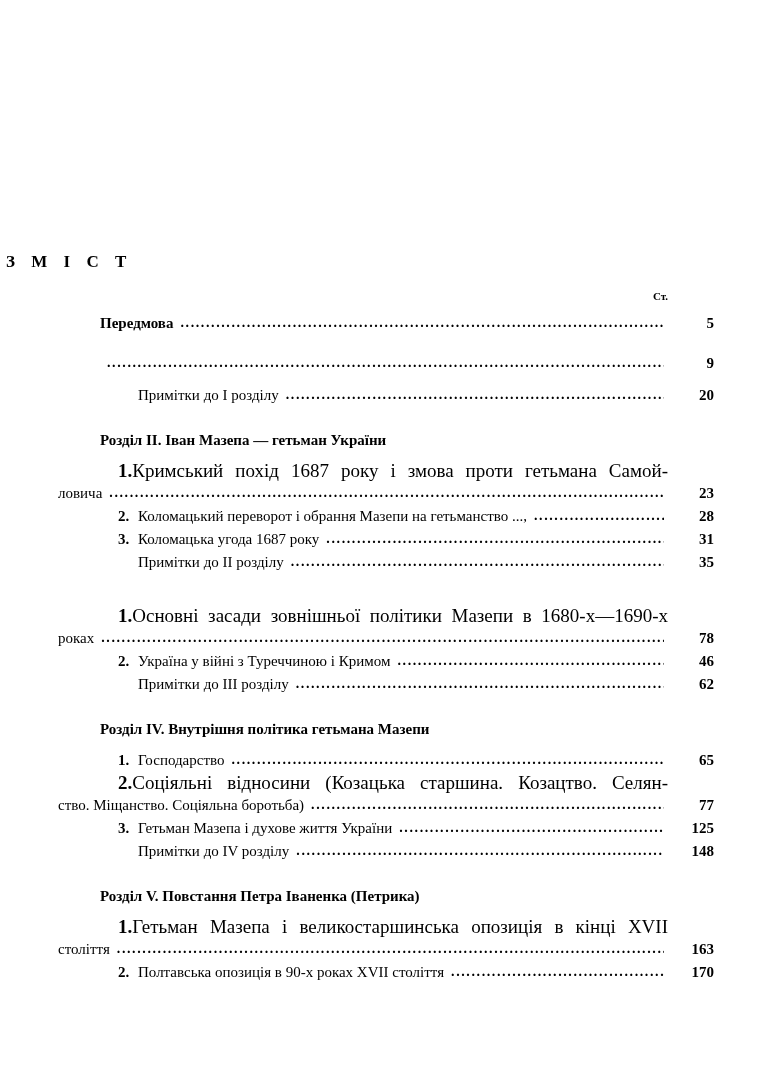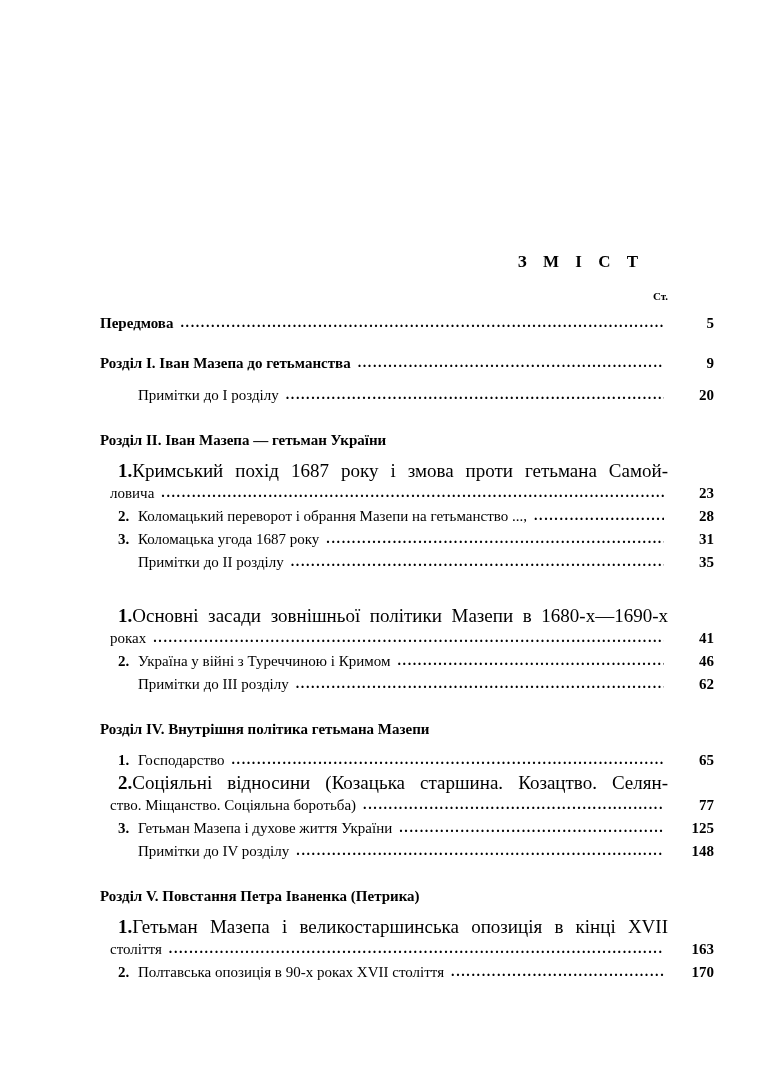--- a/index.html
+++ b/index.html
@@ -24,21 +24,21 @@
     height: 1084px;
     background: #ffffff;
   }
 
   
   .toc-title {
     position: absolute;
     left: 0;
     top: 252px;
     width: 644px;
-    text-align: right;
+    text-align: left;
     font-weight: bold;
     font-size: 17px;
     letter-spacing: 6px;
     text-indent: 6px;
   }
 
   
   .col-header {
     position: absolute;
     top: 290px;
@@ -63,21 +63,21 @@
     display: flex;
     align-items: baseline;
     font-size: 15px;
     line-height: 22px;
   }
 
   
   .lvl-chapter { padding-left: 100px; }
   .lvl-item    { padding-left: 118px; }
   .lvl-note    { padding-left: 138px; }
-  .lvl-cont    { padding-left: 110px; }
+  .lvl-cont    { padding-left: 58px; }
 
   .row .label {
     font-weight: bold;
     white-space: pre;
   }
   .row .label.reg {
     font-weight: normal;
   }
 
   
@@ -159,21 +159,20 @@
 
     <div class="row lvl-chapter">
       <span class="label">Передмова</span>
       <span class="leader"></span>
       <span class="pageno">5</span>
     </div>
 
     <div class="gap-md"></div>
 
     <div class="row lvl-chapter">
-      <span class="label">Розділ І. Іван Мазепа до гетьманства</span>
       <span class="leader"></span>
       <span class="pageno">9</span>
     </div>
 
     <div class="gap-sm"></div>
 
     <div class="row lvl-note">
       <span class="label reg">Примітки до І розділу</span>
       <span class="leader"></span>
       <span class="pageno">20</span>
@@ -222,21 +221,21 @@
 
 
     <div class="gap-sm"></div>
 
     <div class="row lvl-item firstline">
       <span class="label"><span class="itemnum">1.</span><span>Основні засади зовнішньої політики Мазепи в 1680-х—1690-х</span></span>
     </div>
     <div class="row lvl-cont">
       <span class="label reg">роках</span>
       <span class="leader"></span>
-      <span class="pageno">41</span>
+      <span class="pageno">78</span>
     </div>
 
     <div class="row lvl-item">
       <span class="itemnum">2.</span>
       <span class="label reg">Україна у війні з Туреччиною і Кримом</span>
       <span class="leader"></span>
       <span class="pageno">46</span>
     </div>
 
     <div class="row lvl-note">

